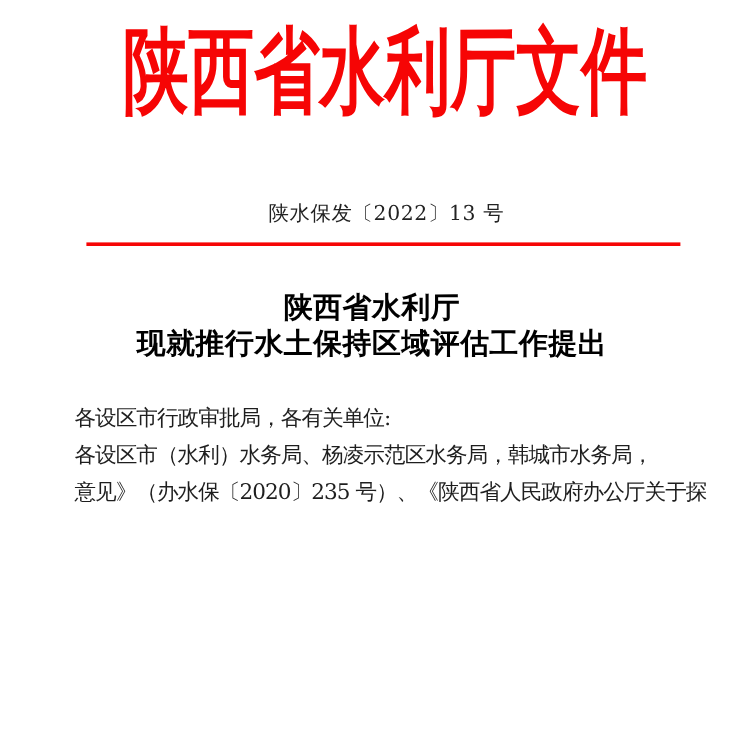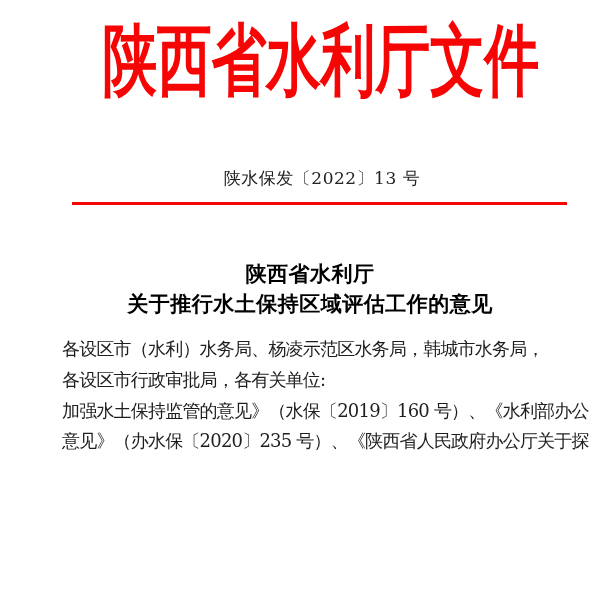--- a/index.html
+++ b/index.html
@@ -42,25 +42,25 @@
     white-space:nowrap;
   }
   
   .red-rule{
     position:absolute;top:202px;left:72px;
     width:495px;height:3px;
     background:var(--accent-red);
   }
   
   .doc-title{
-    position:absolute;top:259px;left:0;width:100%;
+    position:absolute;top:241px;left:0;width:100%;
     text-align:center;
     color:var(--title-text);
     font-weight:bold;
-    font-size:21px;
+    font-size:24px;
     line-height:30px;
     letter-spacing:0.5px;
     padding-left:12px;
     box-sizing:border-box;
     white-space:nowrap;
   }
   
   .body-block{
     position:absolute;top:334px;left:62px;
     width:520px;
@@ -78,23 +78,22 @@
 <div class="page">
 
   <div class="red-header">陕西省水利厅文件</div>
 
   <div class="doc-number">陕水保发〔2022〕13 号</div>
 
   <div class="red-rule"></div>
 
   <div class="doc-title">
     <div>陕西省水利厅</div>
-    <div>关于推行水土保持区域评估工作的意见</div>
+    <div>现就推行水土保持区域评估工作提出</div>
   </div>
 
   <div class="body-block" id="body-lines">
+      <div class="body-line">各设区市行政审批局，各有关单位:</div>
       <div class="body-line">各设区市（水利）水务局、杨凌示范区水务局，韩城市水务局，</div>
-      <div class="body-line">各设区市行政审批局，各有关单位:</div>
-      <div class="body-line">加强水土保持监管的意见》（水保〔2019〕160 号）、《水利部办公</div>
       <div class="body-line">意见》（办水保〔2020〕235 号）、《陕西省人民政府办公厅关于探</div>
     </div>
 
 </div>
 
 </body></html>

